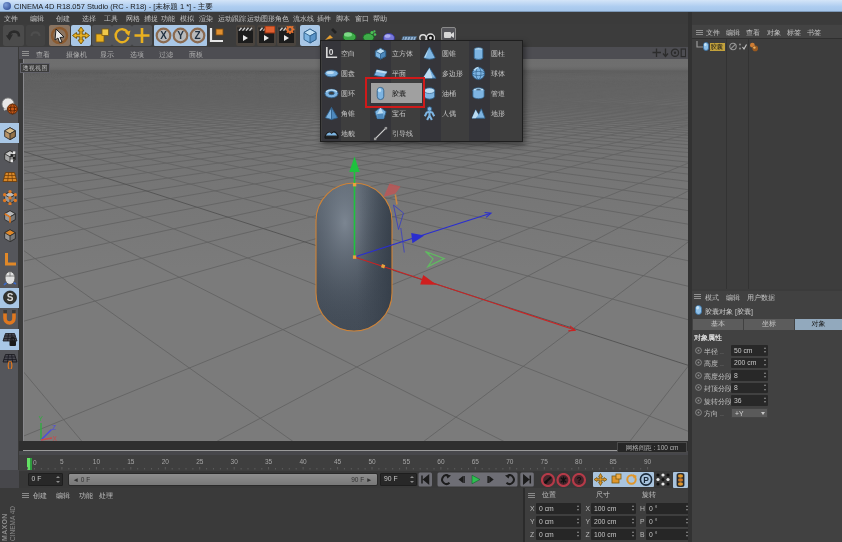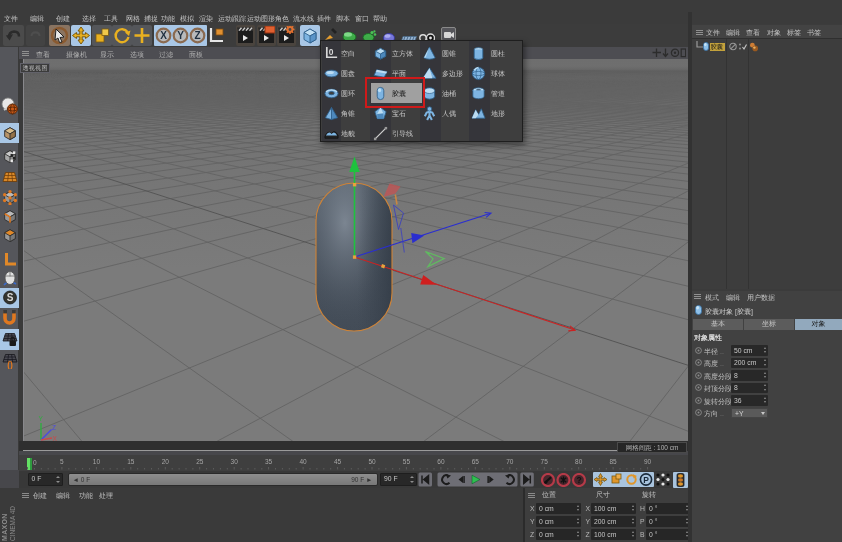--- a/index.html
+++ b/index.html
@@ -1,20 +1,24 @@
 <!DOCTYPE html>
 <html><head><meta charset="utf-8"><style>
 *{margin:0;padding:0;box-sizing:border-box}
 html,body{width:842px;height:542px;overflow:hidden;background:#3b3b3b;
  font-family:"Liberation Sans",sans-serif;-webkit-font-smoothing:antialiased}
 .ab{position:absolute}
 .t{position:absolute;white-space:nowrap}
 </style></head><body>
 <div class="ab" style="left:0;top:0;width:842px;height:542px;background:#3b3b3b">
 
+<div class="ab" style="left:0;top:0;width:842px;height:12px;background:linear-gradient(#d4e5f8,#aecdf0 60%,#a5c6ea);border-bottom:1px solid #7d99b8">
+ <div class="ab" style="left:3px;top:2px;width:8px;height:8px;border-radius:50%;background:radial-gradient(circle at 35% 35%,#7f9fd8,#23408a)"></div>
+ <div class="t" style="left:14px;top:1.5px;font-size:7.5px;color:#1a1a1a">CINEMA 4D R18.057 Studio (RC - R18) - [未标题 1 *] - 主要</div>
+</div>
 <div class="ab" style="left:0;top:12px;width:842px;height:12px;background:#3b3b3b">
       <div class="t" style="left:4px;top:2px;font-size:7px;color:#c3c3c3;letter-spacing:0px">文件</div>
       <div class="t" style="left:30px;top:2px;font-size:7px;color:#c3c3c3;letter-spacing:0px">编辑</div>
       <div class="t" style="left:56px;top:2px;font-size:7px;color:#c3c3c3;letter-spacing:0px">创建</div>
       <div class="t" style="left:82px;top:2px;font-size:7px;color:#c3c3c3;letter-spacing:0px">选择</div>
       <div class="t" style="left:104px;top:2px;font-size:7px;color:#c3c3c3;letter-spacing:0px">工具</div>
       <div class="t" style="left:126px;top:2px;font-size:7px;color:#c3c3c3;letter-spacing:0px">网格</div>
       <div class="t" style="left:144px;top:2px;font-size:7px;color:#c3c3c3;letter-spacing:0px">捕捉</div>
       <div class="t" style="left:161px;top:2px;font-size:7px;color:#c3c3c3;letter-spacing:0px">功能</div>
       <div class="t" style="left:180px;top:2px;font-size:7px;color:#c3c3c3;letter-spacing:0px">模拟</div>

